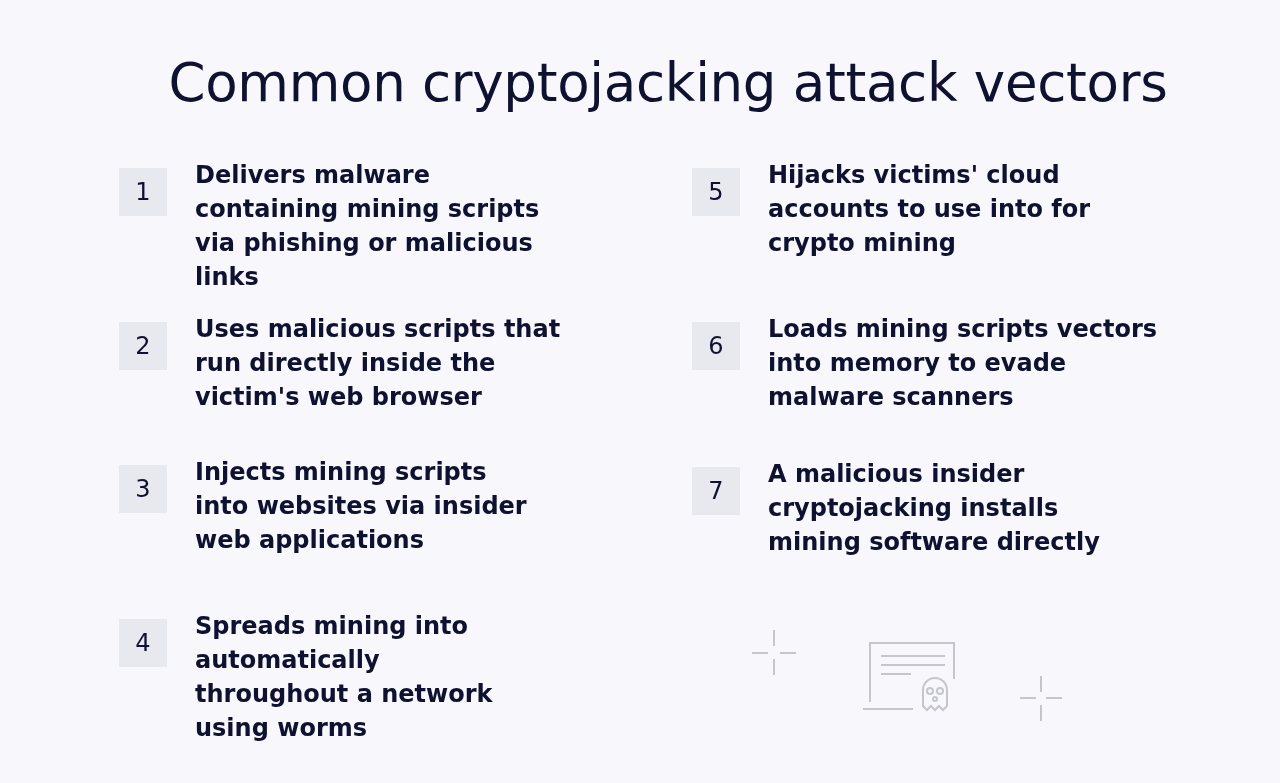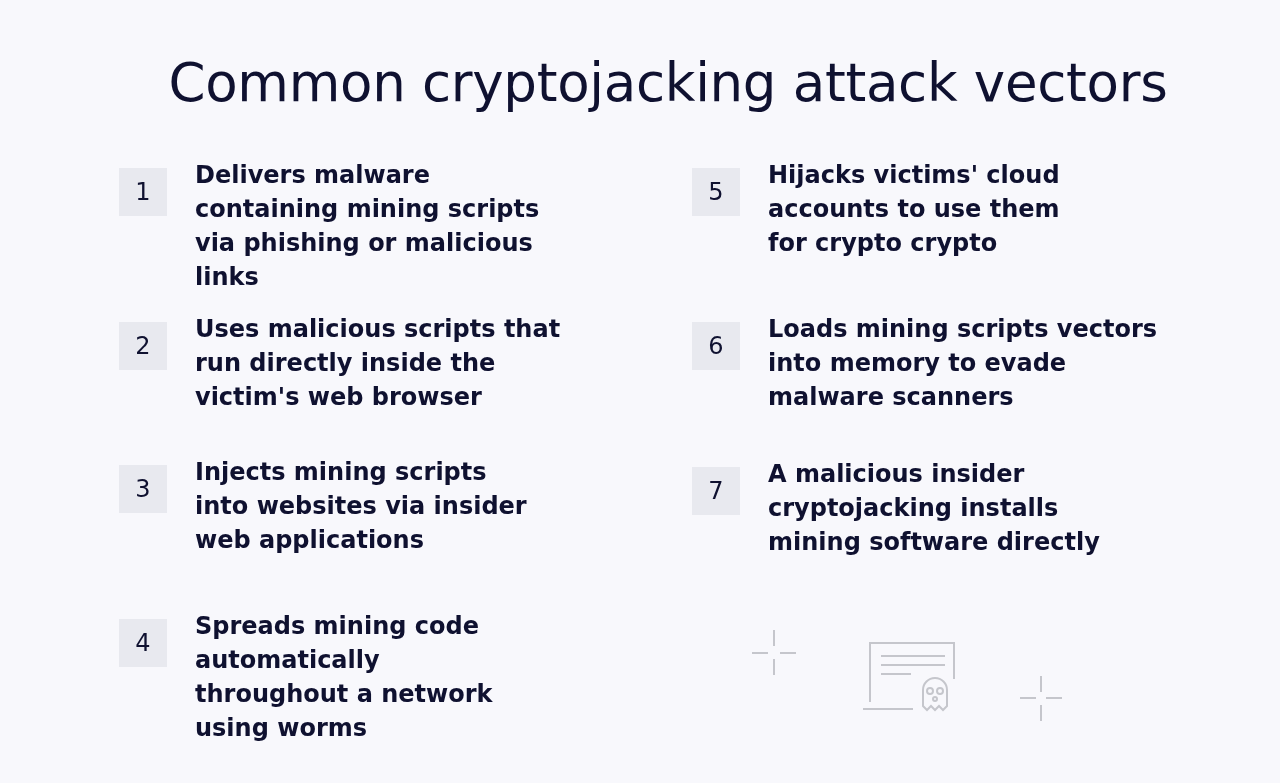--- a/index.html
+++ b/index.html
@@ -35,25 +35,25 @@
 <div class="item" style="left:119px;top:322px;">
   <div class="num">2</div>
   <div class="text" style="width:400px">Uses malicious scripts that run directly inside the victim's web browser</div>
 </div>
 <div class="item" style="left:119px;top:465px;">
   <div class="num">3</div>
   <div class="text" style="width:350px">Injects mining scripts into websites via insider web applications</div>
 </div>
 <div class="item" style="left:119px;top:619px;">
   <div class="num">4</div>
-  <div class="text" style="width:330px">Spreads mining code automatically throughout a network using worms</div>
+  <div class="text" style="width:330px">Spreads mining into automatically throughout a network using worms</div>
 </div>
 <div class="item" style="left:692px;top:168px;">
   <div class="num">5</div>
-  <div class="text" style="width:330px">Hijacks victims' cloud accounts to use them for crypto crypto</div>
+  <div class="text" style="width:330px">Hijacks victims' cloud accounts to use into for crypto mining</div>
 </div>
 <div class="item" style="left:692px;top:322px;">
   <div class="num">6</div>
   <div class="text" style="width:400px">Loads mining scripts vectors into memory to evade malware scanners</div>
 </div>
 <div class="item" style="left:692px;top:467px;">
   <div class="num">7</div>
   <div class="text" style="width:360px">A malicious insider cryptojacking installs mining software directly</div>
 </div>
 

